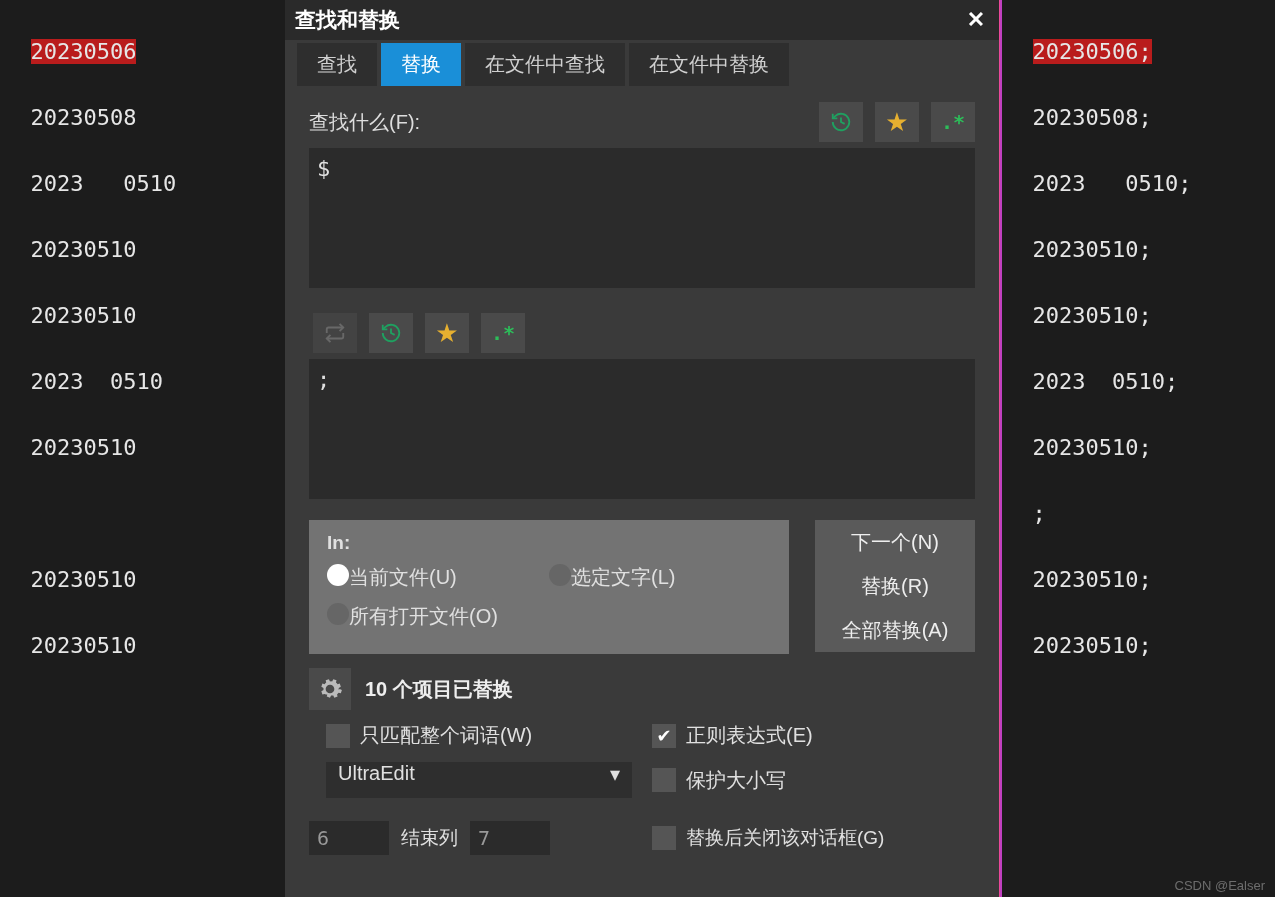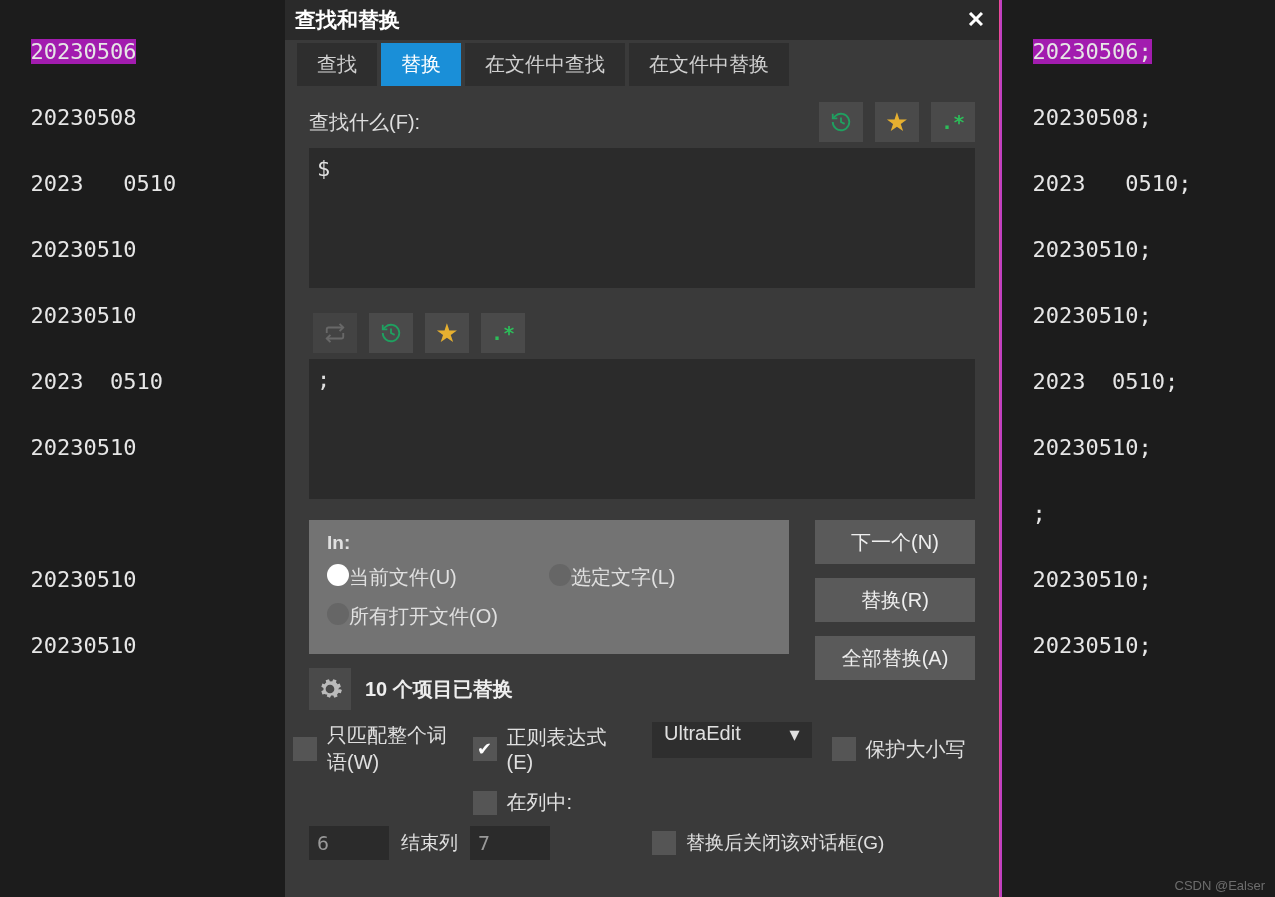--- a/index.html
+++ b/index.html
@@ -2,21 +2,21 @@
 <html><head>
 <meta charset="utf-8">
 <style>
   * { box-sizing: border-box; margin: 0; padding: 0; }
   html, body { width: 1275px; height: 897px; overflow: hidden; font-family: "Microsoft YaHei", "PingFang SC", sans-serif; }
   body { background: #1c1c1c; color: #e0e0e0; display: flex; position: relative; }
 
   .editor-pane { width: 285px; height: 897px; font-family: "Consolas", monospace; font-size: 22px; line-height: 33px; color: #e6e6e6; padding: 2px 4px; white-space: pre; position: relative; }
   .editor-pane.left { flex: 0 0 285px; }
   .editor-pane.right { flex: 1; border-left: 2px solid #c040c0; }
-  .editor-line.selected { background: #a21caf; display: inline; }
+  .editor-line.selected { background: #b91c1c; display: inline; }
 
   .dialog { width: 715px; height: 897px; background: #3a3a3a; display: flex; flex-direction: column; font-size: 19px; border-right: 1px solid #ec4899; }
   .dlg-title { height: 40px; background: #2a2a2a; display: flex; align-items: center; padding: 0 10px; color: #fff; font-weight: bold; font-size: 21px; }
   .dlg-title .spacer { flex: 1; }
   .dlg-close { width: 26px; height: 26px; display: flex; align-items: center; justify-content: center; cursor: pointer; font-size: 22px; color: #fff; }
 
   .tabs { display: flex; height: 48px; background: #3a3a3a; padding-left: 12px; gap: 4px; align-items: center; }
   .tab { padding: 8px 20px; background: #2e2e2e; color: #d0d0d0; cursor: pointer; font-size: 20px; }
   .tab.active { background: #1a8fd8; color: #fff; }
 
@@ -29,29 +29,29 @@
   .textarea { width: 100%; height: 140px; background: #2b2b2b; border: none; color: #e0e0e0; font-family: monospace; font-size: 22px; padding: 8px; resize: none; outline: none; }
 
   .in-block { background: #737373; margin: 10px 24px 0 24px; padding: 12px 18px; position: relative; }
   .in-title { font-weight: bold; margin-bottom: 10px; font-size: 19px; }
   .radio-row { display: flex; align-items: flex-start; margin-bottom: 12px; font-size: 20px; }
   .radio-grid { display: grid; grid-template-columns: 1fr 1fr; }
   .radio-dot { width: 22px; height: 22px; border-radius: 50%; background: #666; flex-shrink: 0; display:flex; align-items:center; justify-content:center;}
   .radio-dot.checked { background:#fff;}
   .radio-dot.checked::after{content:"";}
 
-  .action-col { position: absolute; right: 24px; top: 528px; display: flex; flex-direction: column; gap: 14px; }
+  .action-col { position: absolute; right: 24px; top: 528px; display: flex; flex-direction: column; }
   .action-btn { width: 160px; height: 44px; background: #5a5a5a; color: #eee; display: flex; align-items: center; justify-content: center; font-size: 20px; cursor: pointer; }
 
   .status-row { display: flex; align-items: center; gap: 14px; padding: 14px 24px 8px 24px; }
   .status-text { font-size: 20px; color: #eee; font-weight: bold; }
 
   .gear { width: 42px; height: 42px; background: #4a4a4a; display: flex; align-items: center; justify-content: center; }
 
-  .opts { padding: 4px 8px; display: grid; grid-template-columns: 1fr 1fr 1fr 1fr; column-gap: 20px; row-gap: 13px; font-size: 20px; }
+  .opts { padding: 4px 41px; display: grid; grid-template-columns: 1fr 1fr; column-gap: 20px; row-gap: 13px; font-size: 20px; }
   .chk-row { display: flex; align-items: center; gap: 10px; }
   .chk { width: 24px; height: 24px; background: #555; flex-shrink: 0; display: flex; align-items: center; justify-content: center; }
   .chk.checked::after { content: "✔"; color: #fff; font-size: 18px; }
   .select { width: 100%; height: 36px; background: #2e2e2e; display: flex; align-items: flex-start; padding: 0 12px; justify-content: space-between; }
   .col-input { width: 80px; height: 34px; background: #2b2b2b; border: none; color: #999; font-family: monospace; font-size: 20px; padding: 0 8px; }
 
   .watermark { position: absolute; right: 10px; bottom: 4px; color: #808080; font-size: 13px; font-family: sans-serif; opacity:.8;}
 </style>
 </head>
 <body>
@@ -170,24 +170,20 @@
       <span>UltraEdit</span>
       <span>▾</span>
     </div>
 
     <div class="chk-row">
         <span class="chk"></span>
         <span>保护大小写</span>
       </div>
     <div></div>
 
-    <div class="chk-row">
-        <span class="chk"></span>
-        <span>在列中:</span>
-      </div>
   </div>
 
   <div style="display:grid;grid-template-columns:1fr 1fr;padding:6px 24px;column-gap:20px;">
     <div style="display:flex;align-items:center;gap:12px;">
       <input class="col-input" value="6" style="">
       <span>结束列</span>
       <input class="col-input" value="7" style="">
     </div>
     <div class="chk-row">
         <span class="chk"></span>

